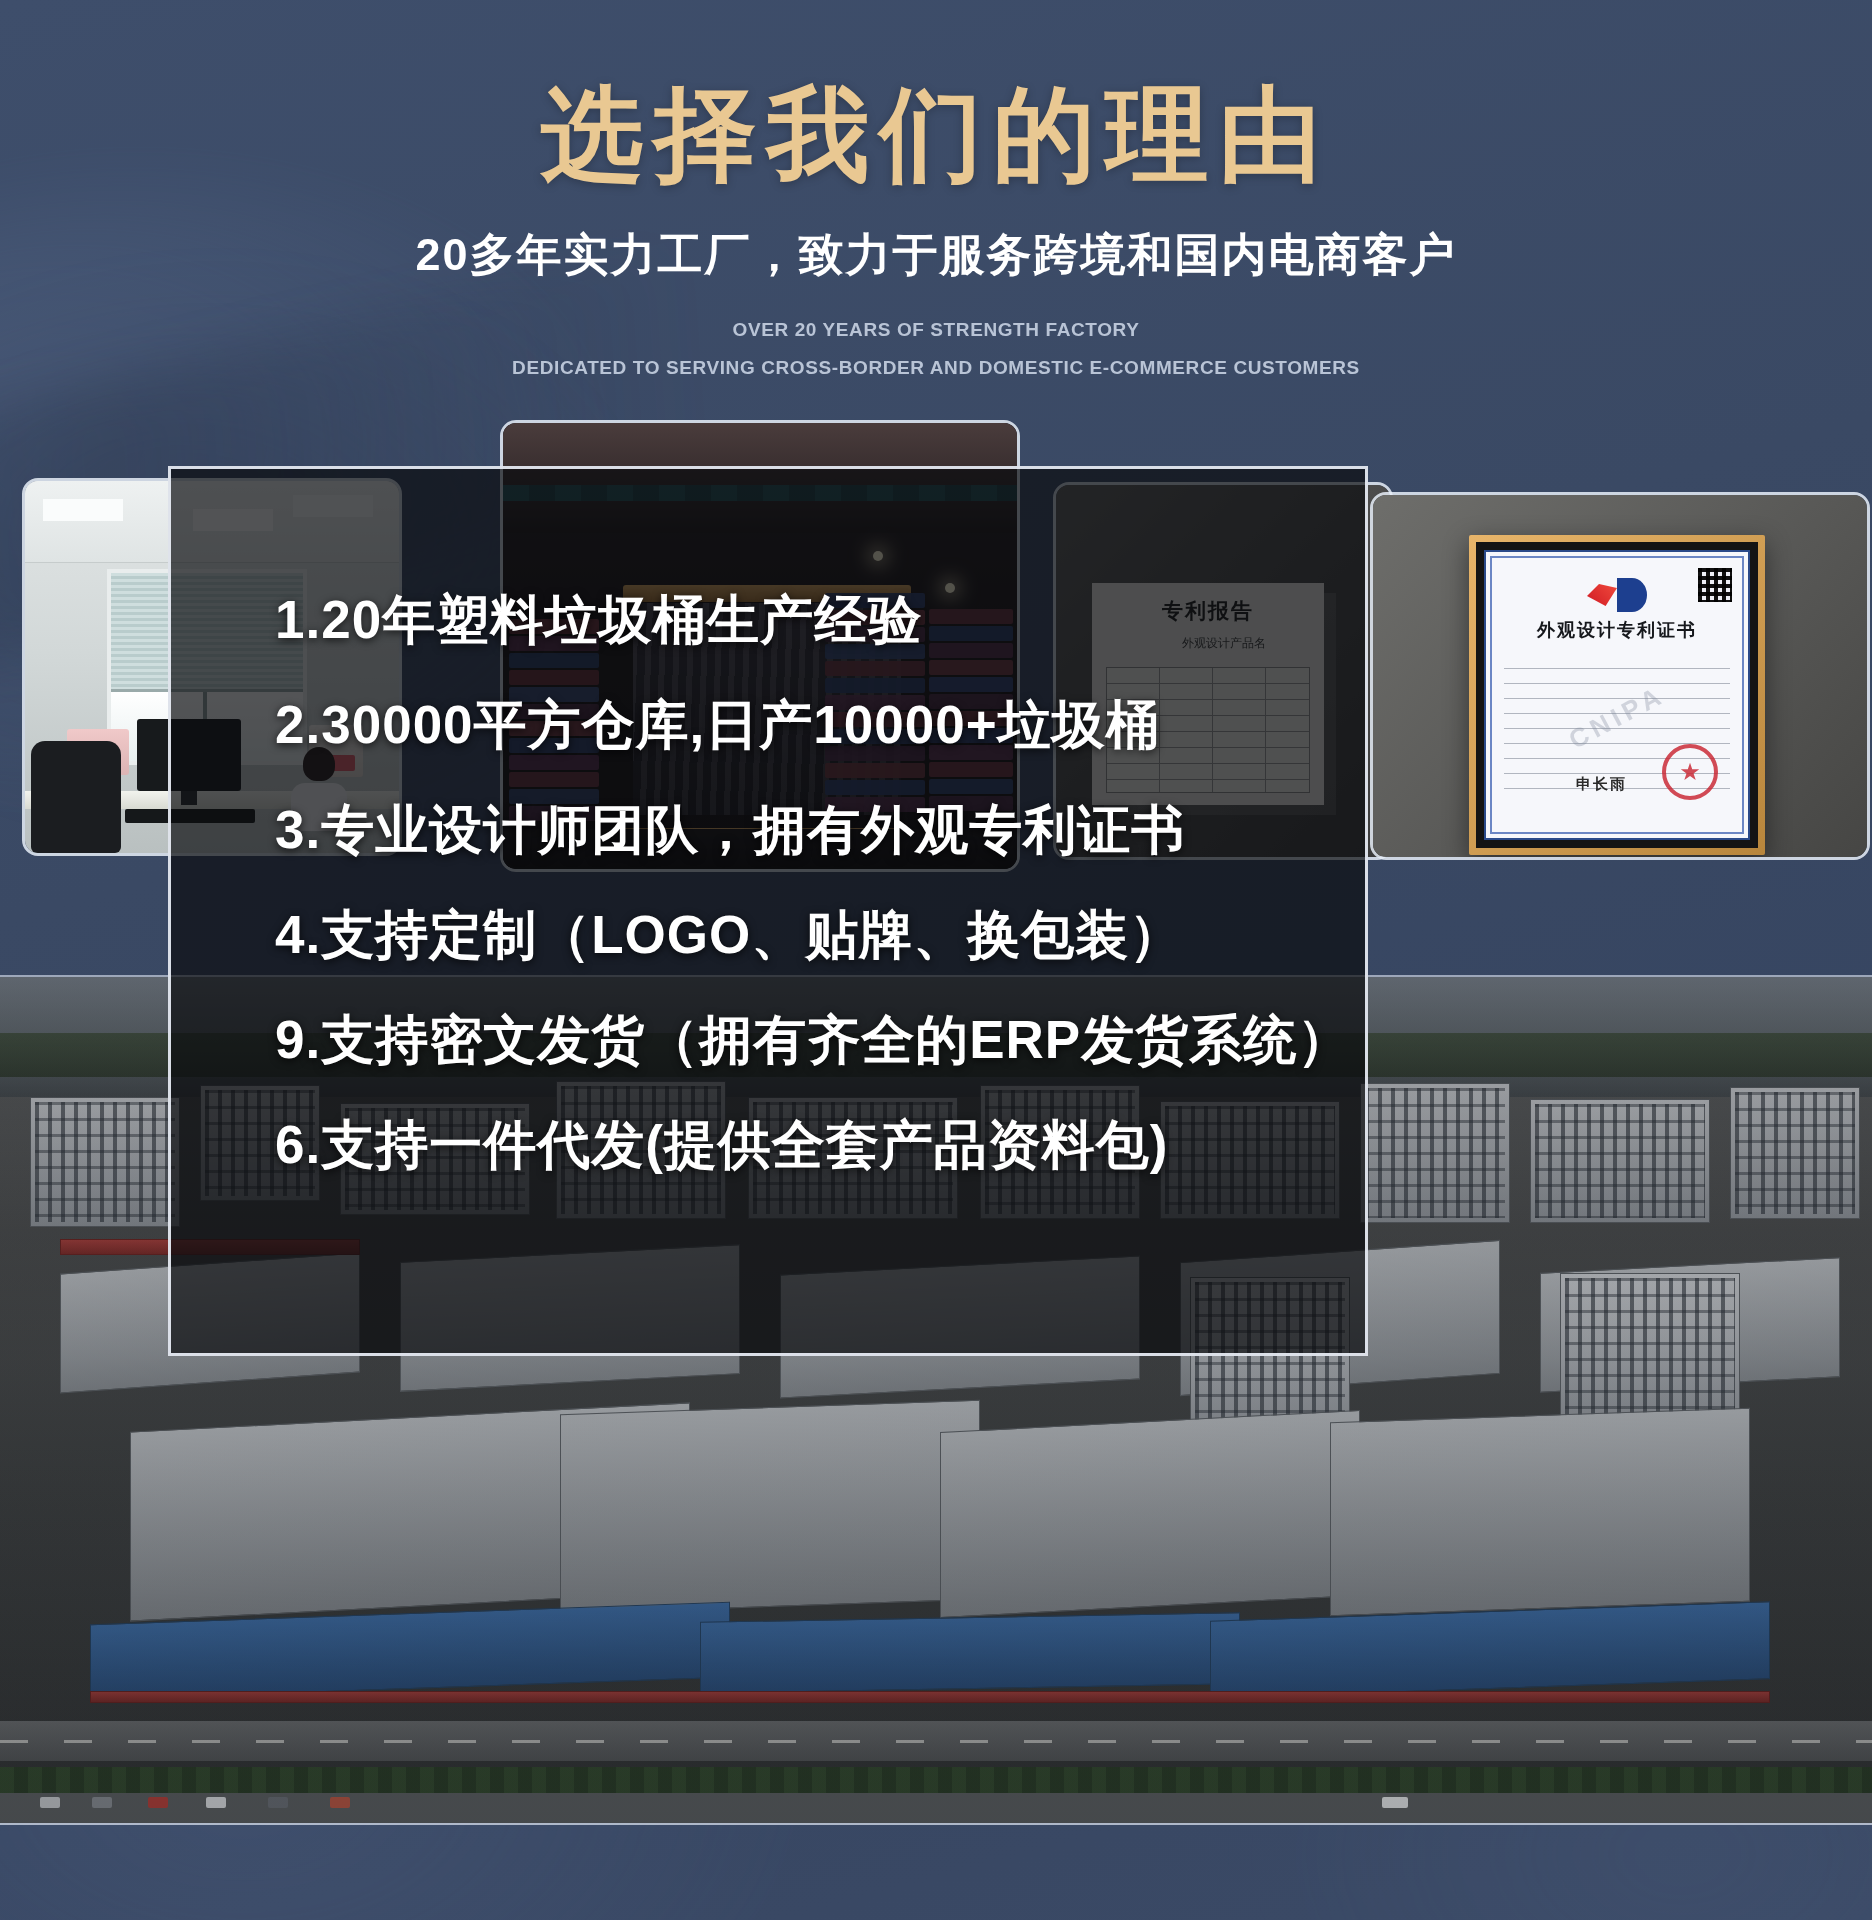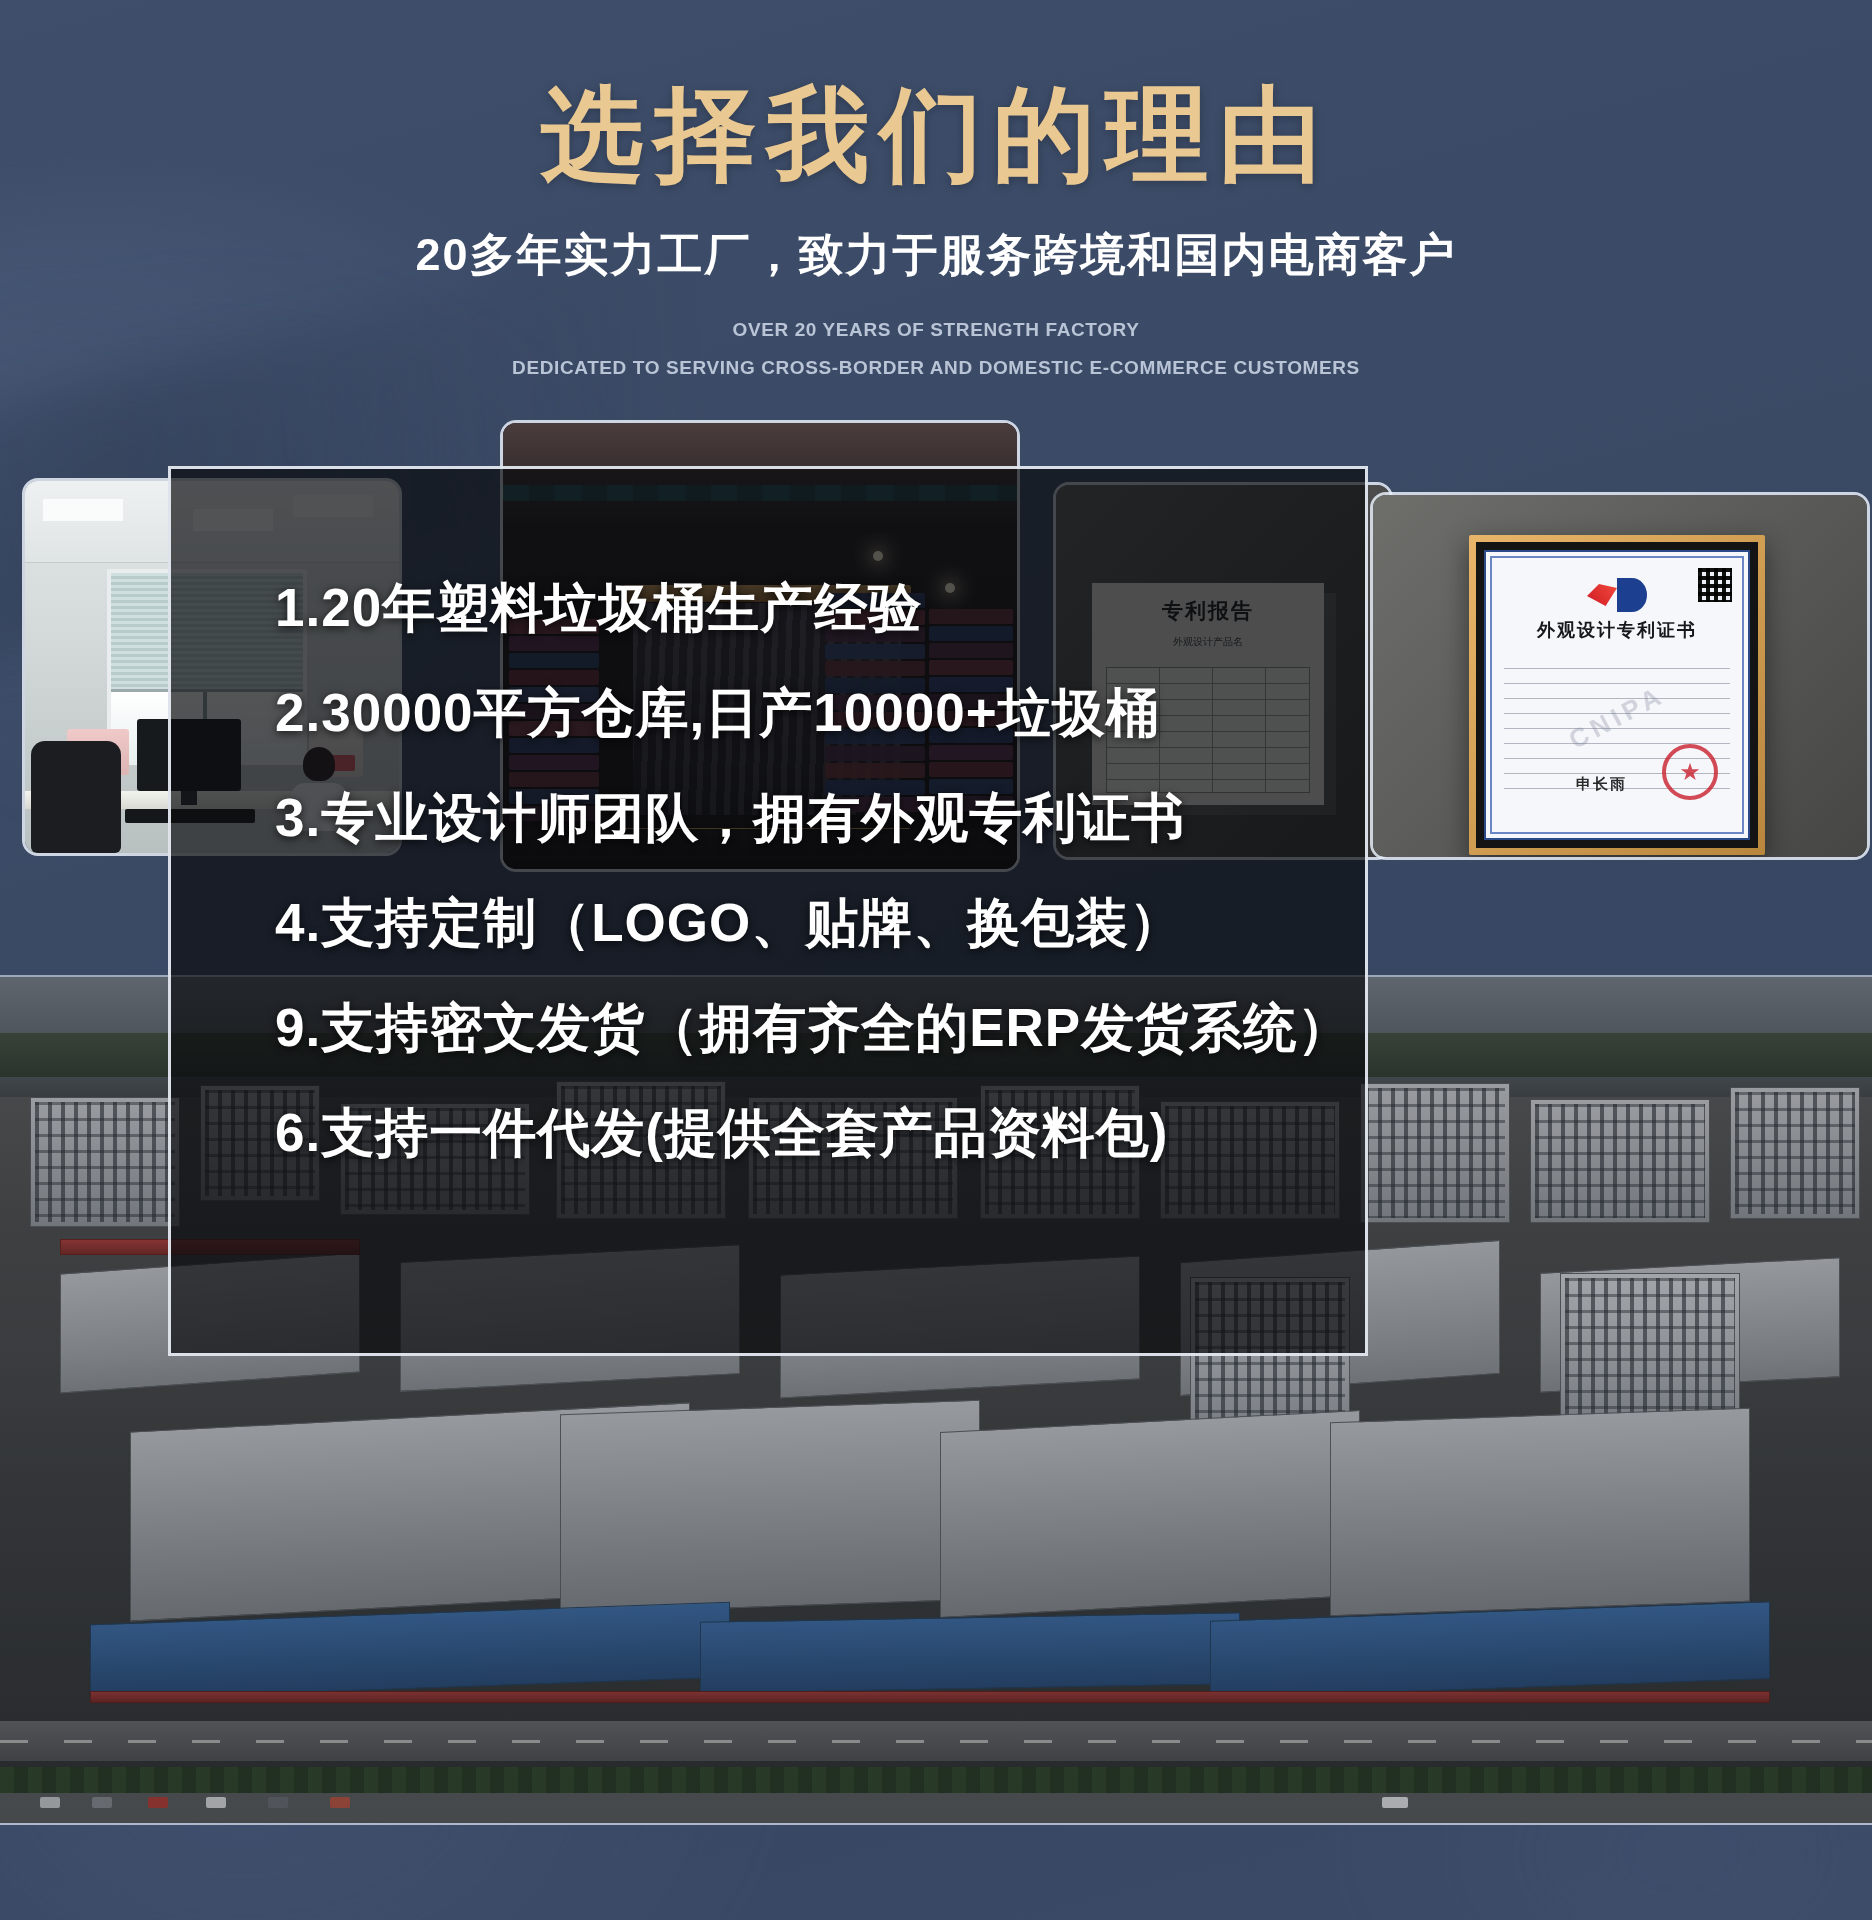--- a/index.html
+++ b/index.html
@@ -104,22 +104,22 @@
         border-radius:4px; }
   .wh-floor{ position:absolute; left:0; bottom:0; width:100%; height:40px;
         background:linear-gradient(180deg,#1a1618,#0d0b0c); }
 
   
   .pt{ position:absolute; inset:0; background:linear-gradient(135deg,#5e5e5d 0%,#4a4a4a 50%,#3a3a3a 100%); }
   .pt-doc{ position:absolute; left:36px; top:98px; width:232px; height:222px;
         background:#e9e8e3; box-shadow:12px 10px 0 rgba(255,255,255,.12); }
   .pt-title{ position:absolute; left:0; top:14px; width:100%; text-align:center;
         font-size:21px; font-weight:bold; color:#1c1c1c; letter-spacing:2px; }
-  .pt-sub{ position:absolute; left:0; top:50px; width:100%; text-align:center;
-        font-size:10px; color:#3b3b3b; line-height:1.7;font-family:Liberation Serif, serif; }
+  .pt-sub{ position:absolute; left:16px; top:50px; width:100%; text-align:center;
+        font-size:12px; color:#3b3b3b; line-height:1.7;font-family:Liberation Serif, serif; }
   .pt-tbl{ position:absolute; left:14px; top:84px; right:14px; bottom:12px;
         border:1px solid #8d8d8d;
         background:
           repeating-linear-gradient(180deg, rgba(0,0,0,0) 0 15px, #9a9a9a 15px 16px),
           repeating-linear-gradient(90deg, rgba(0,0,0,0) 0 52px, #9a9a9a 52px 53px),
           #f2f1ec; }
 
   
   .ct{ position:absolute; inset:0; background:linear-gradient(135deg,#6e6e6b 0%,#585856 55%,#464644 100%); }
   .ct-frame{ position:absolute; left:96px; top:40px; width:296px; height:320px;
@@ -182,21 +182,21 @@
   .ae-trees{ position:absolute; height:26px;
         background:repeating-linear-gradient(90deg,#35502f 0 14px, #2a4026 14px 28px); opacity:.85; }
   .ae-veil{ position:absolute; inset:0; background:linear-gradient(180deg,
         rgba(10,12,16,.28) 0%, rgba(10,12,16,.18) 45%, rgba(10,12,16,.30) 100%); }
 
   
   .panel{ position:absolute; left:168px; top:466px; width:1200px; height:890px;
         border:3px solid rgba(236,240,248,.92);
         background:rgba(10,11,14,.70);
         z-index:20; }
-  .panel-inner{ position:absolute; inset:0; }
+  .panel-inner{ position:absolute; inset:0;margin-top:12px; }
 
   .bullets{ position:absolute; left:104px; top:112px; right:40px; }
   .bullet{ font-size:53px; font-weight:bold; color:#ffffff;
         letter-spacing:1px; line-height:1; margin-bottom:52px;
         text-shadow:0 2px 8px rgba(0,0,0,.75); white-space:nowrap; }
   .bullet:last-child{ margin-bottom:0; }
 </style>
 </head>
 <body>
 

